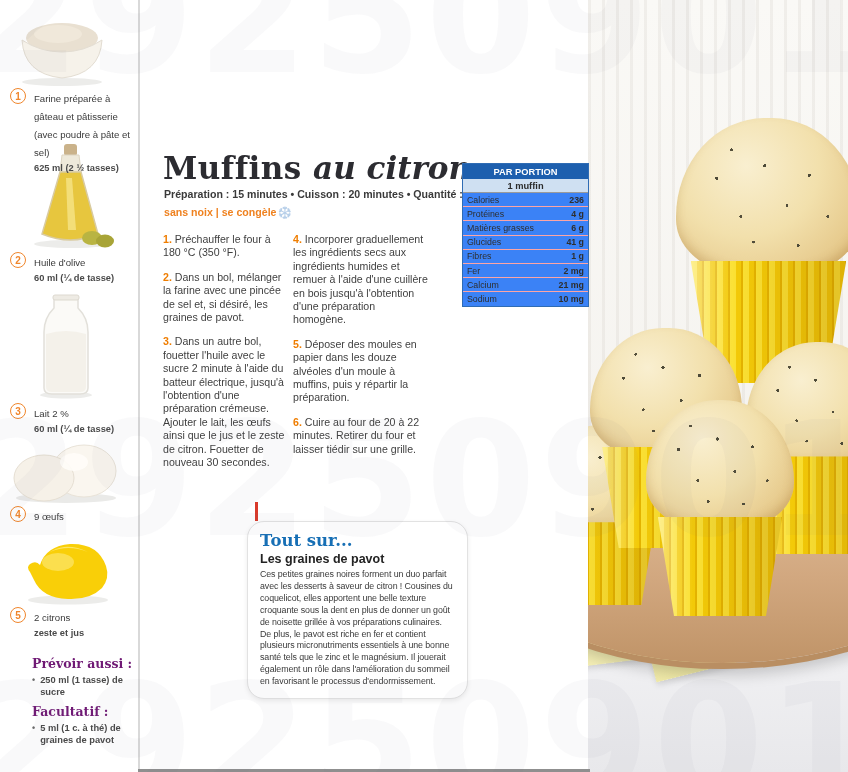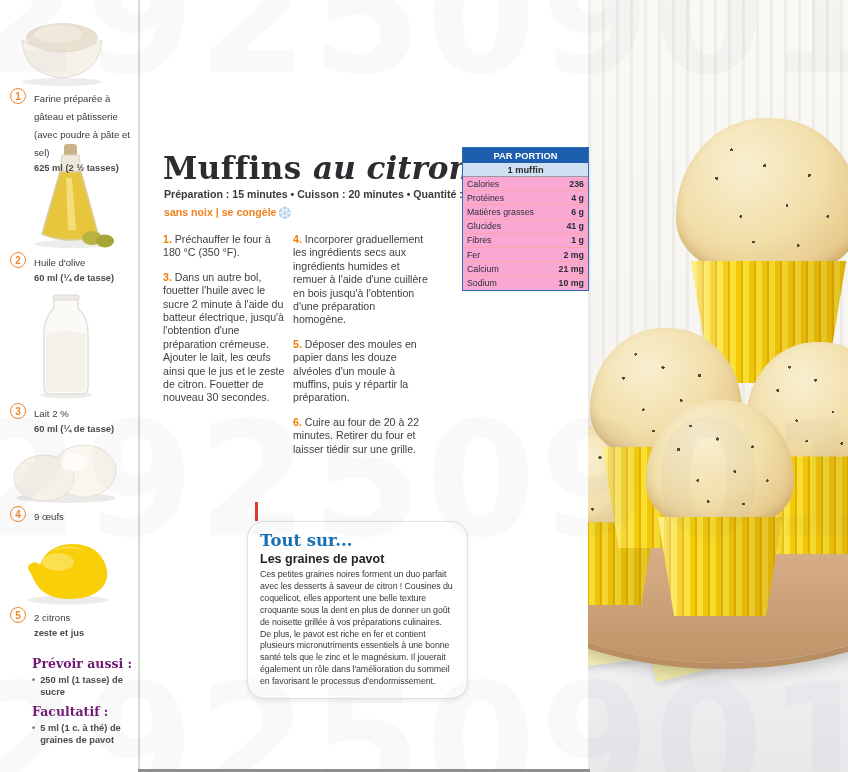--- a/index.html
+++ b/index.html
@@ -33,21 +33,21 @@
   .title .accent { font-style:italic; font-weight:bold; letter-spacing:0; }
   .meta { position:absolute; left:1px; top:188px; font-size:10.6px; font-weight:bold; color:#3a3a3a; width:420px; }
   .tags { position:absolute; left:1px; top:203px; font-size:10.6px; font-weight:bold; color:#ef8220; }
   .snowflake { color:#b7cfe9; font-size:17px; vertical-align:-3px; margin-left:1px; }
   .stepcol1 { position:absolute; left:0; top:233px; width:126px; }
   .stepcol2 { position:absolute; left:130px; top:233px; width:137px; }
   .step { font-size:10.6px; line-height:13.4px; color:#3f3f3f; margin-bottom:11px; }
   .step-num { color:#ef7d00; font-weight:bold; }
 
   
-  .nutri { position:absolute; left:462px; top:147px; width:127px; border:1.6px solid #2f6cb4; background:#f9a8d4; z-index:3; }
+  .nutri { position:absolute; left:462px; top:163px; width:127px; border:1.6px solid #2f6cb4; background:#3b82f6; z-index:3; }
   .nutri-h { background:#1d5fae; color:#fff; font-size:9.3px; font-weight:bold; text-align:center; padding:2.5px 0; }
   .nutri-sub { background:#cfe0f2; color:#2b2b2b; font-size:9.3px; font-weight:bold; text-align:center; padding:1.5px 0; border-bottom:1px solid #9a9a9a; }
   .nutri-row { display:flex; justify-content:space-between; font-size:8.8px; padding:1.6px 4px; border-bottom:1px solid #fca5a5; color:#2e2e2e; }
   .nutri-row:last-child { border-bottom:none; }
   .nutri-row .v { font-weight:600;text-align:right; }
 
   
   .red-mark { position:absolute; left:255px; top:502px; width:3px; height:19px; background:#d93a2b; z-index:3; }
   .infobox { position:absolute; left:247px; top:521px; width:221px; background:#fff; border:1px solid #e2e2e2;
              border-radius:17px; box-shadow:0 2px 5px rgba(0,0,0,0.08); padding:9px 12px 10px 12px; z-index:4; }
@@ -205,20 +205,21 @@
 
   <div class="divider-v" data-interactable="false"></div>
 
   <div class="main" data-interactable="false">
     <h1 class="title" data-interactable="false"><span data-interactable="false">Muffins </span><span class="accent" data-interactable="false">au citron</span></h1>
     <div class="meta" data-interactable="false">Préparation : 15 minutes • Cuisson : 20 minutes • Quantité : 12 muffins</div>
     <div class="tags" data-interactable="false"><span data-interactable="false">sans noix | se congèle</span><span class="snowflake" data-interactable="false">❆</span></div>
 
     <div class="stepcol1" data-interactable="false">
       <p class="step" data-interactable="false"><span class="step-num" data-interactable="false">1.</span> <span data-interactable="false">Préchauffer le four à 180 °C (350 °F).</span></p>
+      <p class="step" data-interactable="false"><span class="step-num" data-interactable="false">2.</span> <span data-interactable="false">Dans un bol, mélanger la farine avec une pincée de sel et, si désiré, les graines de pavot.</span></p>
       <p class="step" data-interactable="false"><span class="step-num" data-interactable="false">3.</span> <span data-interactable="false">Dans un autre bol, fouetter l'huile avec le sucre 2 minute à l'aide du batteur électrique, jusqu'à l'obtention d'une préparation crémeuse. Ajouter le lait, les œufs ainsi que le jus et le zeste de citron. Fouetter de nouveau 30 secondes.</span></p>
     </div>
     <div class="stepcol2" data-interactable="false">
       <p class="step" data-interactable="false"><span class="step-num" data-interactable="false">4.</span> <span data-interactable="false">Incorporer graduellement les ingrédients secs aux ingrédients humides et remuer à l'aide d'une cuillère en bois jusqu'à l'obtention d'une préparation homogène.</span></p>
       <p class="step" data-interactable="false"><span class="step-num" data-interactable="false">5.</span> <span data-interactable="false">Déposer des moules en papier dans les douze alvéoles d'un moule à muffins, puis y répartir la préparation.</span></p>
       <p class="step" data-interactable="false"><span class="step-num" data-interactable="false">6.</span> <span data-interactable="false">Cuire au four de 20 à 22 minutes. Retirer du four et laisser tiédir sur une grille.</span></p>
     </div>
   </div>
 
   <div class="nutri" data-interactable="false">

